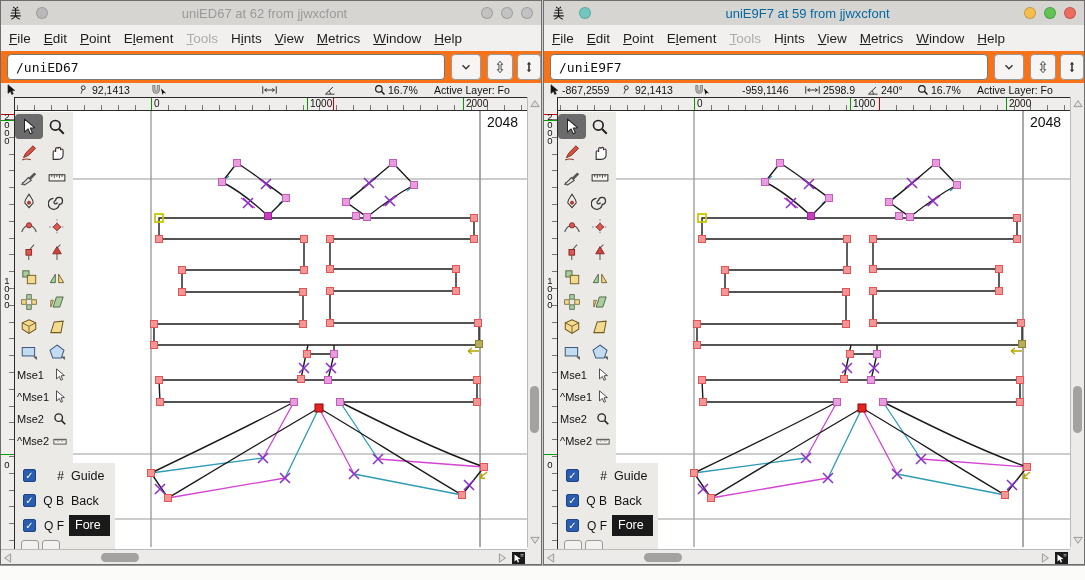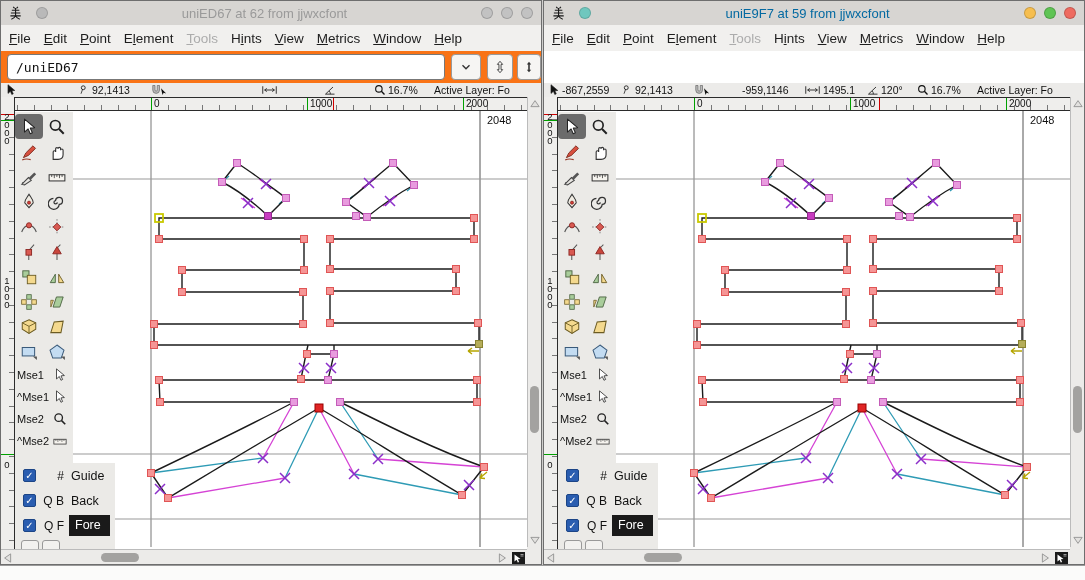--- a/index.html
+++ b/index.html
@@ -56,21 +56,21 @@
             border-right:1px solid #2b2b2b; z-index:5; }
   .vticks { position:absolute; right:0; top:14px; bottom:0; width:5px;
             background:repeating-linear-gradient(180deg,#777 0 1px,transparent 1px 16.8px);
             background-position:0 9px; }
   .vnum { position:absolute; left:1px; font-size:9.5px; color:#111; writing-mode:vertical-lr;
           text-orientation:upright; letter-spacing:-3px; line-height:1; }
   .vred,.vgreen { position:absolute; left:0; width:13px; height:1px; }
   .vred { background:#D00000; } .vgreen { background:#00A000; }
 
   .gcanvas { position:absolute; left:0; top:0; width:542px; height:565px; z-index:1; }
-  .emlabel { position:absolute; left:486px; top:113px; font-size:11px; color:#111; z-index:2; }
+  .emlabel { position:absolute; left:486px; top:113px; font-size:14px; color:#111; z-index:2; }
 
   
   .leftpanel { position:absolute; left:14px; top:111px; width:58px; height:352px; background:#EBEAE7; z-index:5; }
   .tgrid { display:grid; grid-template-columns:28px 28px; grid-auto-rows:25px; padding-top:2px; }
   .tcell { display:flex; align-items:center; justify-content:center; color:#222; }
   .tcell svg { width:18px; height:18px; }
   .tcell.sel { background:#6b6b6b; border-radius:4px; color:#fff; }
   .mrow { height:22px; display:flex; align-items:center; font-size:11px; color:#111; padding-left:2px; }
   .mlab { width:36px; }
   .micon { width:14px; height:14px; color:#fff; }
@@ -652,42 +652,60 @@
         <span class="mi"><span></span><span class="u">P</span><span>oint</span></span>
         <span class="mi"><span>E</span><span class="u">l</span><span>ement</span></span>
         <span class="mi disabled"><span></span><span class="u">T</span><span>ools</span></span>
         <span class="mi"><span>H</span><span class="u">i</span><span>nts</span></span>
         <span class="mi"><span></span><span class="u">V</span><span>iew</span></span>
         <span class="mi"><span></span><span class="u">M</span><span>etrics</span></span>
         <span class="mi"><span></span><span class="u">W</span><span>indow</span></span>
         <span class="mi"><span></span><span class="u">H</span><span>elp</span></span>
       </div>
 
+    <div class="fieldrow">
+      <input class="glyphfield" value="/uniE9F7" style="">
+      <button class="fbtn b1">
+          <svg class="bicon" viewBox="0 0 16 16">
+            <use href="#sym-chevdown"></use>
+          </svg>
+        </button>
+      <button class="fbtn b2">
+          <svg class="bicon" viewBox="0 0 16 16">
+            <use href="#sym-updown"></use>
+          </svg>
+        </button>
+      <button class="fbtn b3">
+          <svg class="bicon" viewBox="0 0 16 16">
+            <use href="#sym-updown2"></use>
+          </svg>
+        </button>
+    </div>
 
     <div class="infobar">
       <svg class="ii" viewBox="0 0 16 16">
           <use href="#sym-cursor"></use>
         </svg>
       <span class="iv w55">-867,2559</span>
       <svg class="ii" viewBox="0 0 16 16">
           <use href="#sym-point"></use>
         </svg>
       <span class="iv w55">92,1413</span>
       <svg class="ii wi" viewBox="0 0 22 16">
           <use href="#sym-magnet"></use>
         </svg>
       <span class="iv w62">-959,1146</span>
       <svg class="ii wi" viewBox="0 0 22 16">
           <use href="#sym-dist"></use>
         </svg>
-      <span class="iv w42">1495.1</span>
+      <span class="iv w42">2598.9</span>
       <svg class="ii" viewBox="0 0 16 16">
           <use href="#sym-angle"></use>
         </svg>
-      <span class="iv w34">120°</span>
+      <span class="iv w34">240°</span>
       <svg class="ii" viewBox="0 0 16 16">
           <use href="#sym-magnifier"></use>
         </svg>
       <span class="iv w40">16.7%</span>
       <span class="iv layerlab">Active Layer: Fo</span>
     </div>
 
     <div class="hruler">
       <div class="hticks"></div>
       <i class="gtick" style="left:150px"></i>

